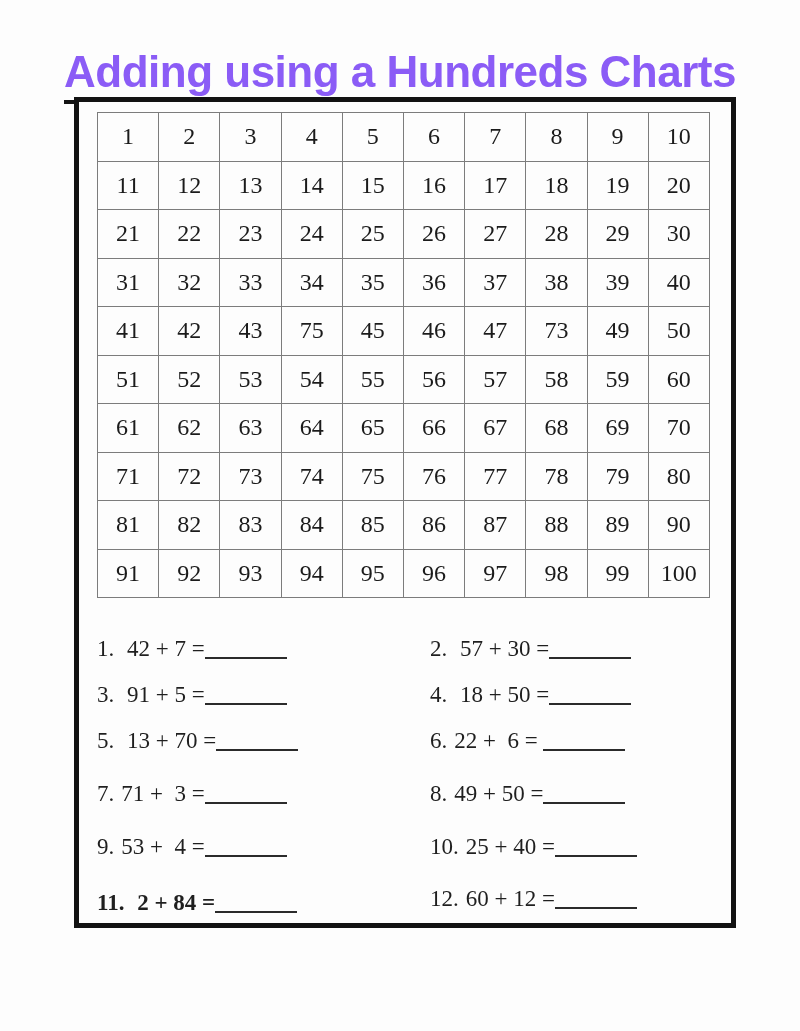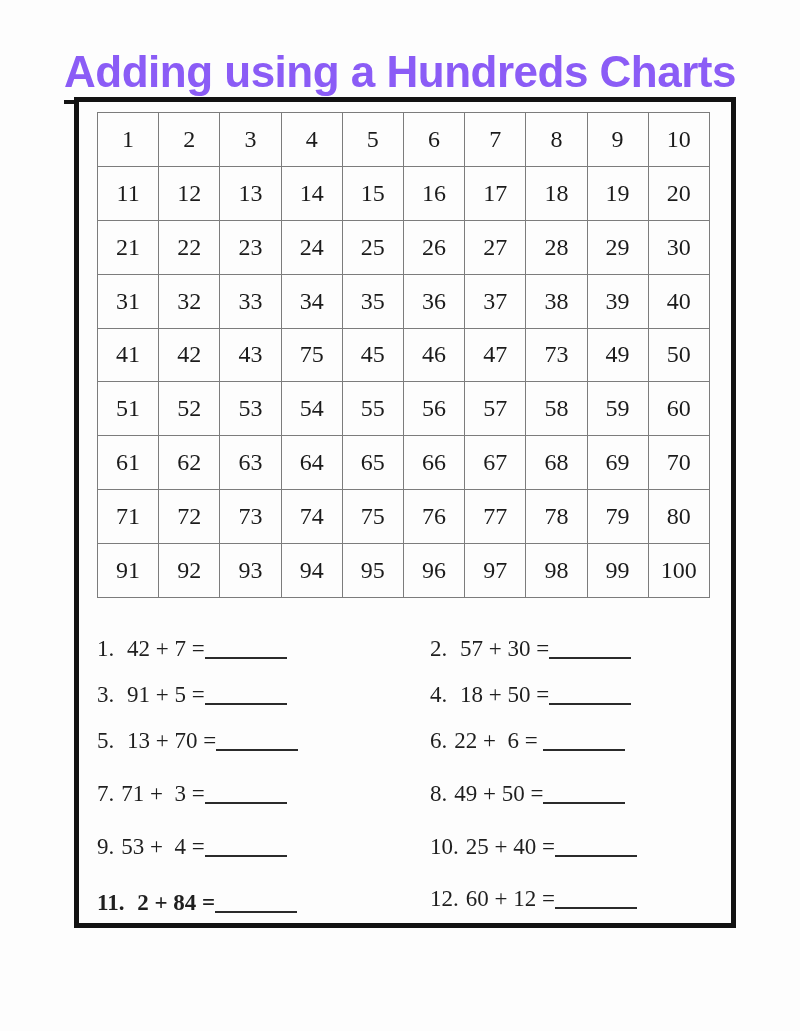--- a/index.html
+++ b/index.html
@@ -191,20 +191,32 @@
           <td>71</td>
           <td>72</td>
           <td>73</td>
           <td>74</td>
           <td>75</td>
           <td>76</td>
           <td>77</td>
           <td>78</td>
           <td>79</td>
           <td>80</td>
+        </tr>
+        <tr>
+          <td>81</td>
+          <td>82</td>
+          <td>83</td>
+          <td>84</td>
+          <td>85</td>
+          <td>86</td>
+          <td>87</td>
+          <td>88</td>
+          <td>89</td>
+          <td>90</td>
         </tr>
         <tr>
           <td>91</td>
           <td>92</td>
           <td>93</td>
           <td>94</td>
           <td>95</td>
           <td>96</td>
           <td>97</td>
           <td>98</td>

